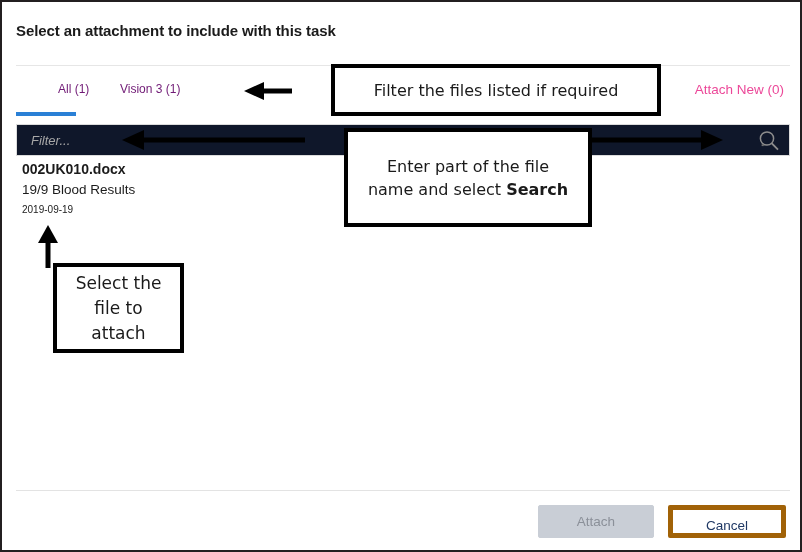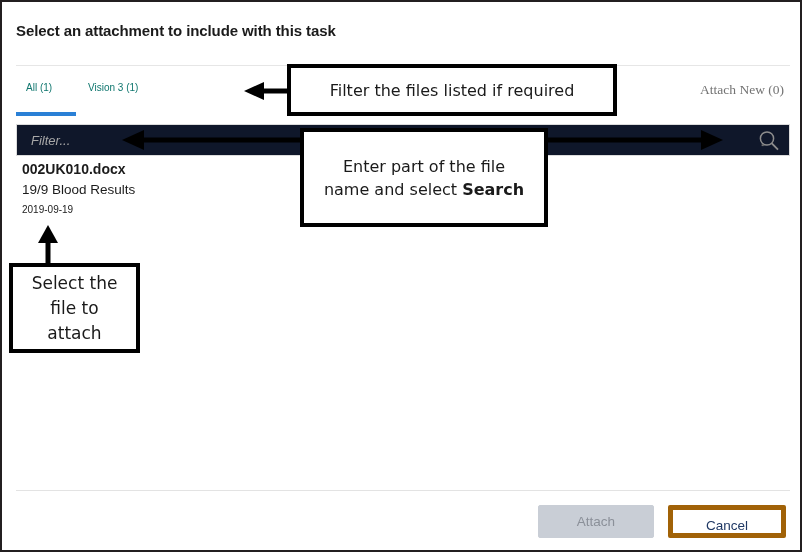--- a/index.html
+++ b/index.html
@@ -45,45 +45,45 @@
   
   .tabs {
     position: absolute;
     left: 14px;
     top: 72px;
     height: 38px;
   }
   .tab {
     position: absolute;
     top: 8px;
-    font-size: 10px;
-    color: #0f766e;
-    white-space: nowrap;
-    cursor: pointer;
+    font-size: 12px;
+    color: #701a75;
+    white-space: nowrap;
+    cursor: pointer;
+    margin-left: 32px;
   }
   .tab-all { left: 10px; }
   .tab-vision { left: 72px; }
   .tab-underline {
     position: absolute;
     left: 14px;
     top: 110px;
     width: 60px;
     height: 4px;
     background: #2a80d6;
   }
 
   .attach-new {
     position: absolute;
     right: 16px;
     top: 80px;
     font-size: 13.5px;
-    color: #737373;
-    white-space: nowrap;
-    cursor: pointer;
-    font-family: Liberation Serif, serif;
+    color: #ec4899;
+    white-space: nowrap;
+    cursor: pointer;
   }
 
   
   .filter-row {
     position: absolute;
     left: 14px;
     top: 122px;
     width: 774px;
     height: 32px;
     box-sizing: border-box;
@@ -196,20 +196,21 @@
     position: absolute;
     box-sizing: border-box;
     border: 4px solid #000000;
     background: #ffffff;
     display: flex;
     align-items: center;
     justify-content: center;
     text-align: center;
     color: #1a1a1a;
     z-index: 20;
+    margin-left: 44px;
   }
   .anno-text {
     font-family: "DejaVu Sans", sans-serif;
     font-size: 16px;
     line-height: 23px;
     padding: 0 8px;
   }
   .anno-text b { font-weight: bold; }
 
   #anno-filter-box {

